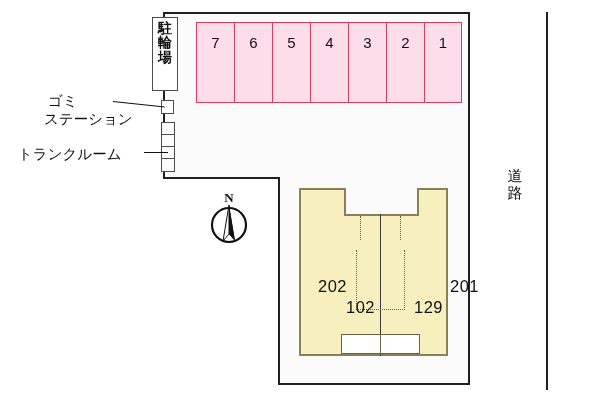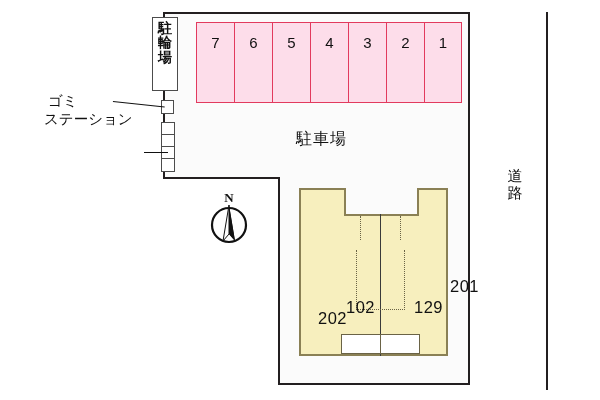--- a/index.html
+++ b/index.html
@@ -271,21 +271,21 @@
   .balcony.b2 { left: 380px; width: 40px; }
 
   
   .room {
     position: absolute;
     font-size: 16.5px;
     color: #111111;
     font-family: "Liberation Sans", sans-serif;
     letter-spacing: 0.5px;
   }
-  .room.r202 { left: 318px; top: 277px; margin-top: 32px; }
+  .room.r202 { left: 318px; top: 277px; }
   .room.r102 { left: 318px; top: 298px; margin-left: 28px; }
   .room.r201 { left: 414px; top: 277px; margin-left: 36px; }
   .room.r101 { left: 414px; top: 298px; }
 
   
   .road-line {
     position: absolute;
     left: 546px;
     top: 12px;
     width: 1.6px;
@@ -334,23 +334,23 @@
   <div class="trunk-stack">
     <i></i>
     <i></i>
     <i></i>
   </div>
 
   <div class="callout gomi">ゴミ</div>
   <div class="callout station">ステーション</div>
   <div class="leader gomi-line"></div>
 
+  <div class="callout trunk">トランクルーム</div>
   <div class="leader trunk-line"></div>
 
-  <div class="lot-label">駐車場</div>
 
   <div class="compass">
     <div class="n">N</div>
     <svg width="42" height="44" viewBox="0 0 42 44" style="position:absolute;left:0;top:14px;">
       <circle cx="21" cy="21" r="17" fill="#ffffff" stroke="#111111" stroke-width="2.2"></circle>
       <polygon points="21,1 27,37 21,30" fill="#111111"></polygon>
       <polygon points="21,1 15,37 21,30" fill="#ffffff" stroke="#111111" stroke-width="1"></polygon>
       <polygon points="21,1 27,37 21,30" fill="#111111"></polygon>
     </svg>
   </div>

